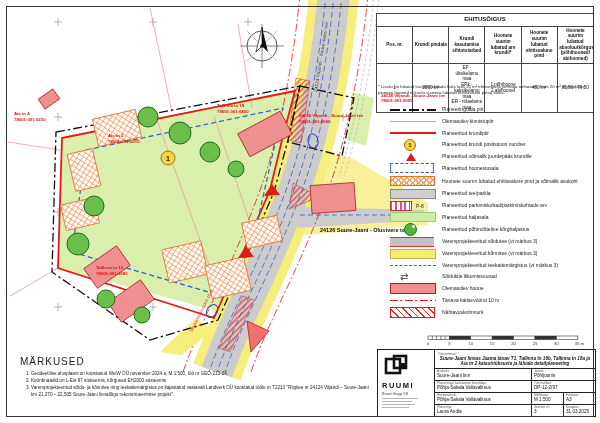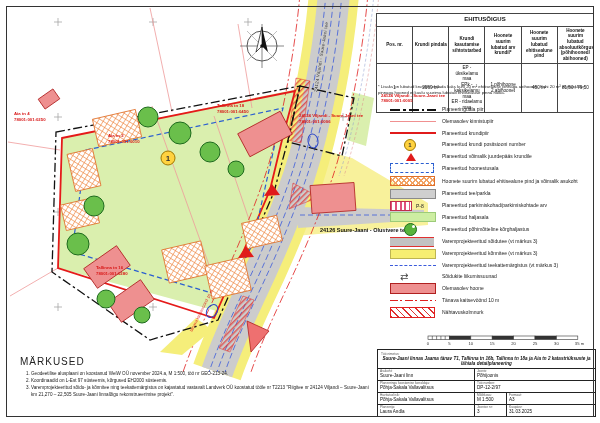--- a/index.html
+++ b/index.html
@@ -409,20 +409,33 @@
 <div class="notes">
   <h2>MÄRKUSED</h2>
   <ol>
     <li>Geodeetilise alusplaani on koostanud WeiW OÜ november 2024.a, M 1:500, töö nr GEO-213-24.</li>
     <li>Koordinaadid on L-Est 97 süsteemis, kõrgused EH2000 süsteemis.</li>
     <li>Varemprojekteeritud sõidu- ja kõnnitee ning teekattemärgistus on kajastatud vastavalt Landverk OÜ koostatud tööle nr T2213 "Riigitee nr 24124 Viljandi – Suure-Jaani km 21,270 – 22,505 Suure-Jaani linnalõigu rekonstrueerimise projekt".</li>
   </ol>
 </div>
 
 <div class="tb">
+  <div class="tb-logo">
+    <svg class="mark" width="26" height="22" viewBox="0 0 26 22">
+      <rect x="2" y="5" width="14" height="14" fill="none" stroke="#111" stroke-width="2.6"></rect>
+      <rect x="10" y="2" width="12" height="12" fill="none" stroke="#111" stroke-width="2.6"></rect>
+      <rect x="17" y="9" width="5" height="5" fill="#111"></rect>
+    </svg>
+    <div class="ruumi">RUUMI</div>
+    <div class="co">Ruumi Grupp OÜ</div>
+    <div class="bar" style="width:36px"></div>
+    <div class="bar" style="width:30px"></div>
+    <div class="bar" style="width:33px"></div>
+    <div class="bar" style="width:27px"></div>
+  </div>
   <div class="tb-right">
     <div class="tb-title">
       <span class="lab">Töö nimetus:</span>
       <span class="val">Suure-Jaani linnas Jaama tänav T1, Tallinna tn 16b, Tallinna tn 18a ja Aia tn 2 katastriüksuste ja lähiala detailplaneering</span>
     </div>
     <div class="tb-row">
       <div class="tb-cell c-a">
         <span class="lab">Asukoht:</span>
         <span class="val">Suure-Jaani linn</span>
       </div>

